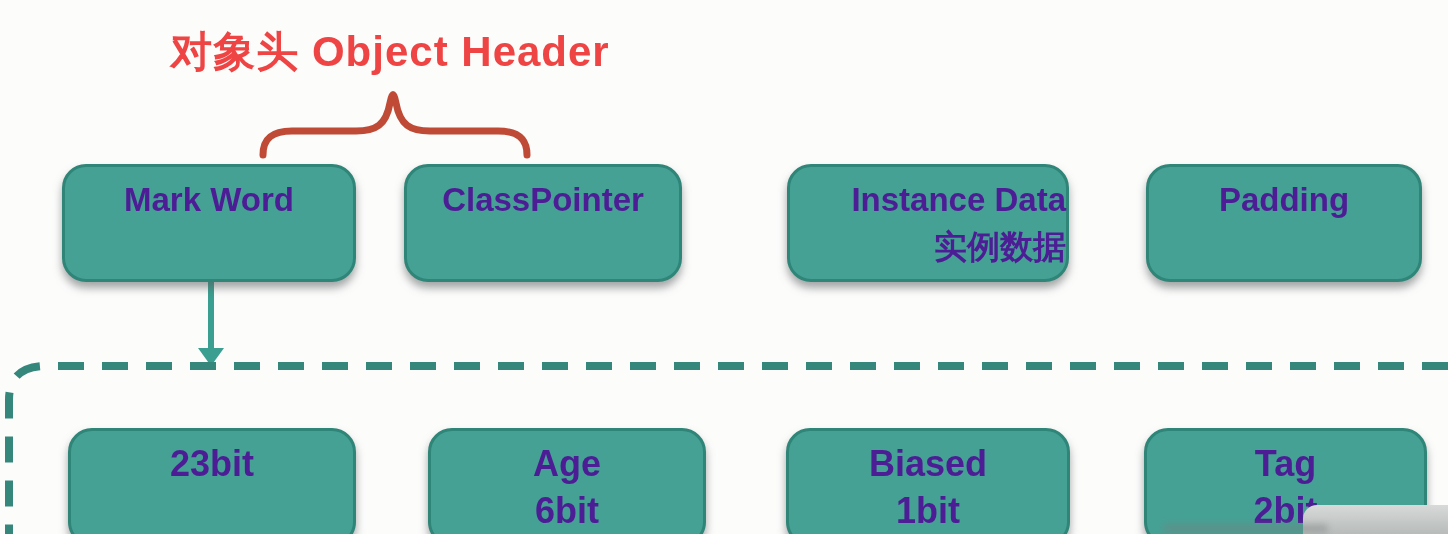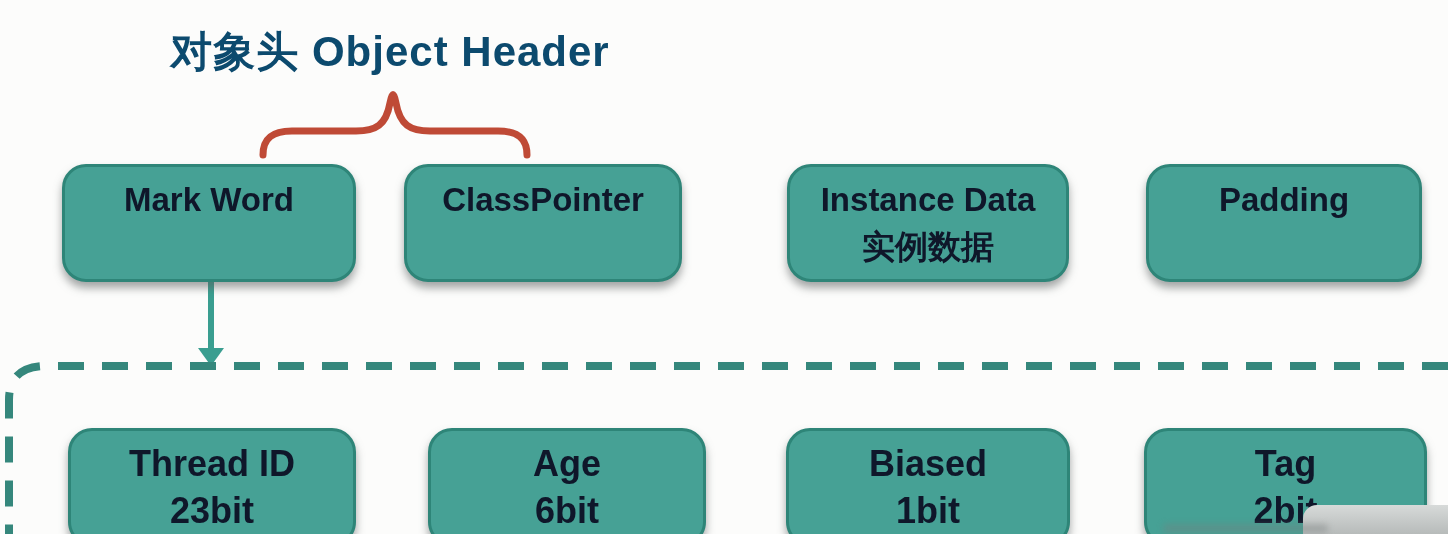--- a/index.html
+++ b/index.html
@@ -16,37 +16,37 @@
     overflow: hidden;
   }
   .title {
     position: absolute;
     left: 160px;
     top: 24px;
     width: 460px;
     text-align: center;
     font-size: 42px;
     font-weight: 600;
-    color: #0c4a6e;
+    color: #ef4444;
     letter-spacing: 1px;
     white-space: nowrap;
   }
   .overlay-svg {
     position: absolute;
     left: 0;
     top: 0;
     pointer-events: none;
   }
   .box {
     position: absolute;
     background: #46a195;
     border: 3px solid #2e8578;
     border-radius: 24px;
     box-shadow: 0 6px 8px rgba(90, 95, 95, 0.55);
-    color: #0f172a;
+    color: #4c1d95;
     text-align: center;
     font-weight: bold;
     box-sizing: border-box;
   }
   .box .line {
     display: block;
     line-height: 47px;
     white-space: nowrap;
   }
   .row-top .box {
@@ -99,32 +99,31 @@
   </svg>
 
   <div class="row-top">
     <div class="box" style="left:62px; width:294px;">
       <span class="line">Mark Word</span>
       <span class="line"></span>
     </div>
     <div class="box" style="left:404px; width:278px;">
       <span class="line">ClassPointer</span>
     </div>
-    <div class="box" style="left:787px; width:282px;">
+    <div class="box" style="left:787px; width:282px;text-align:right;">
       <span class="line">Instance Data</span>
       <span class="line">实例数据</span>
     </div>
     <div class="box" style="left:1146px; width:276px;">
       <span class="line">Padding</span>
     </div>
   </div>
 
   <div class="row-bottom">
     <div class="box" style="left:68px; width:288px;">
-      <span class="line">Thread ID</span>
       <span class="line">23bit</span>
     </div>
     <div class="box" style="left:428px; width:278px;">
       <span class="line">Age</span>
       <span class="line">6bit</span>
     </div>
     <div class="box" style="left:786px; width:284px;">
       <span class="line">Biased</span>
       <span class="line">1bit</span>
     </div>

